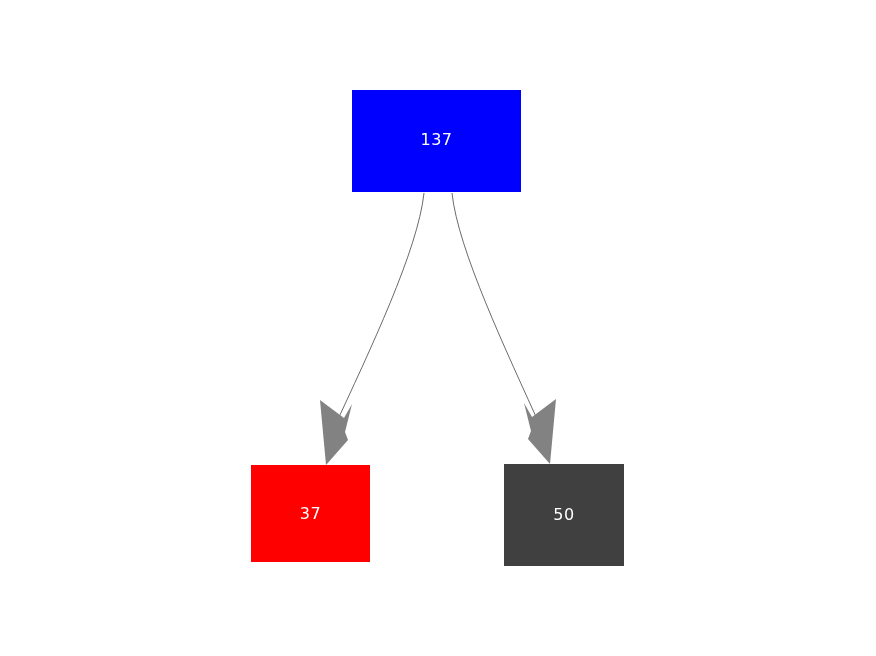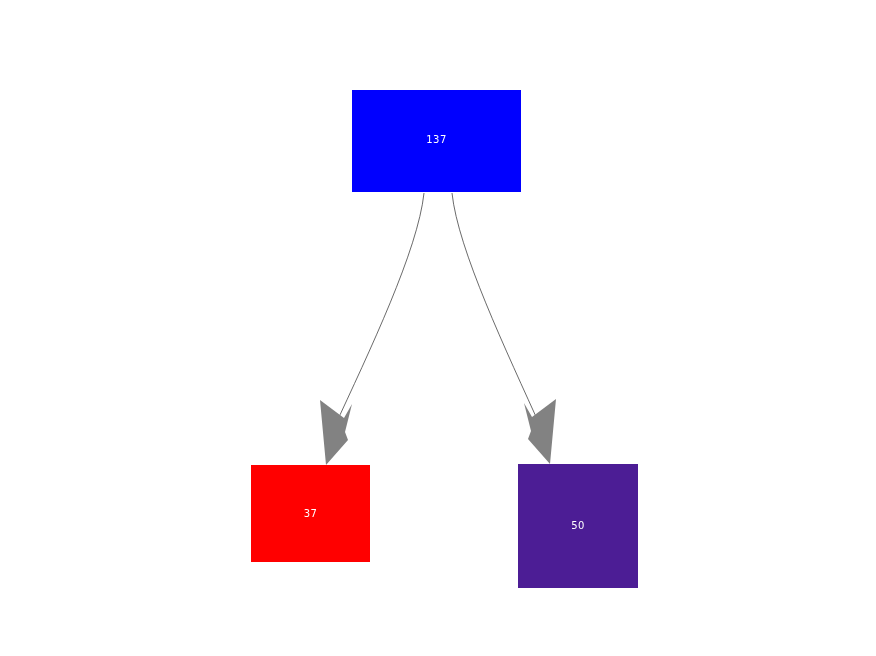--- a/index.html
+++ b/index.html
@@ -28,21 +28,21 @@
   }
   .node {
     position: absolute;
     box-sizing: border-box;
     display: flex;
     align-items: center;
     justify-content: center;
   }
   .node-label {
     color: #ffffff;
-    font-size: 10px;
+    font-size: 16px;
     line-height: 1;
     letter-spacing: 0.5px;
     font-family: "DejaVu Sans", "Liberation Sans", sans-serif;
     white-space: nowrap;
     user-select: none;
   }
 </style>
 </head>
 <body>
 
@@ -60,17 +60,17 @@
   </svg>
 
   <div class="node" style="left: 352px; top: 90px; width: 169px; height: 102px; background: rgb(0, 0, 255);">
     <span class="node-label" style="color: rgb(255, 255, 255); transform: translate(0px, -1px);">137</span>
   </div>
 
   <div class="node" style="left: 251px; top: 465px; width: 119px; height: 97px; background: rgb(255, 0, 0);">
     <span class="node-label" style="color: rgb(255, 255, 255); transform: translate(0px, 0px);">37</span>
   </div>
 
-  <div class="node" style="left: 504px; top: 464px; width: 120px; height: 124px; background: #4c1d95; margin-left: 14px;">
+  <div class="node" style="left: 504px; top: 464px; width: 120px; height: 102px; background: #404040;">
     <span class="node-label" style="color: rgb(255, 255, 255); transform: translate(0px, 0px);">50</span>
   </div>
 
 </div>
 
 </body></html>

